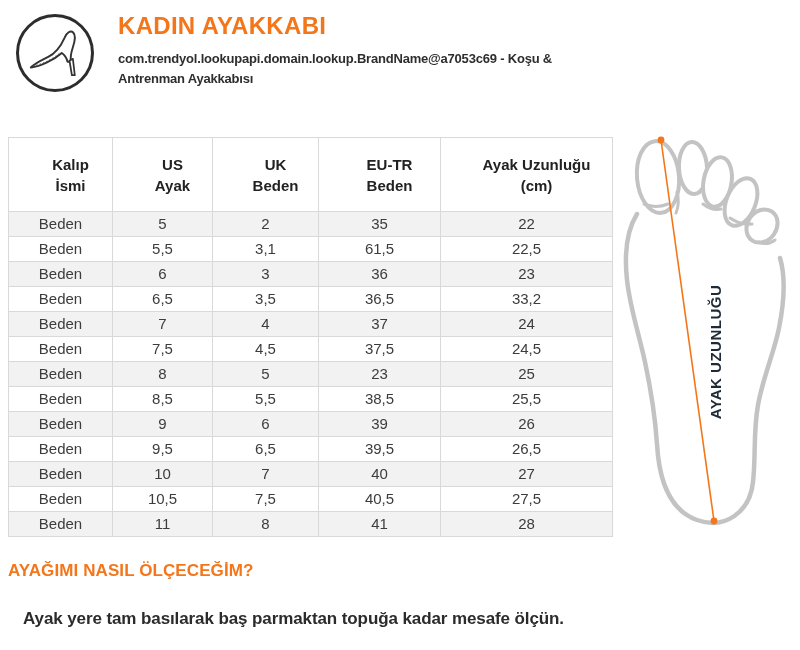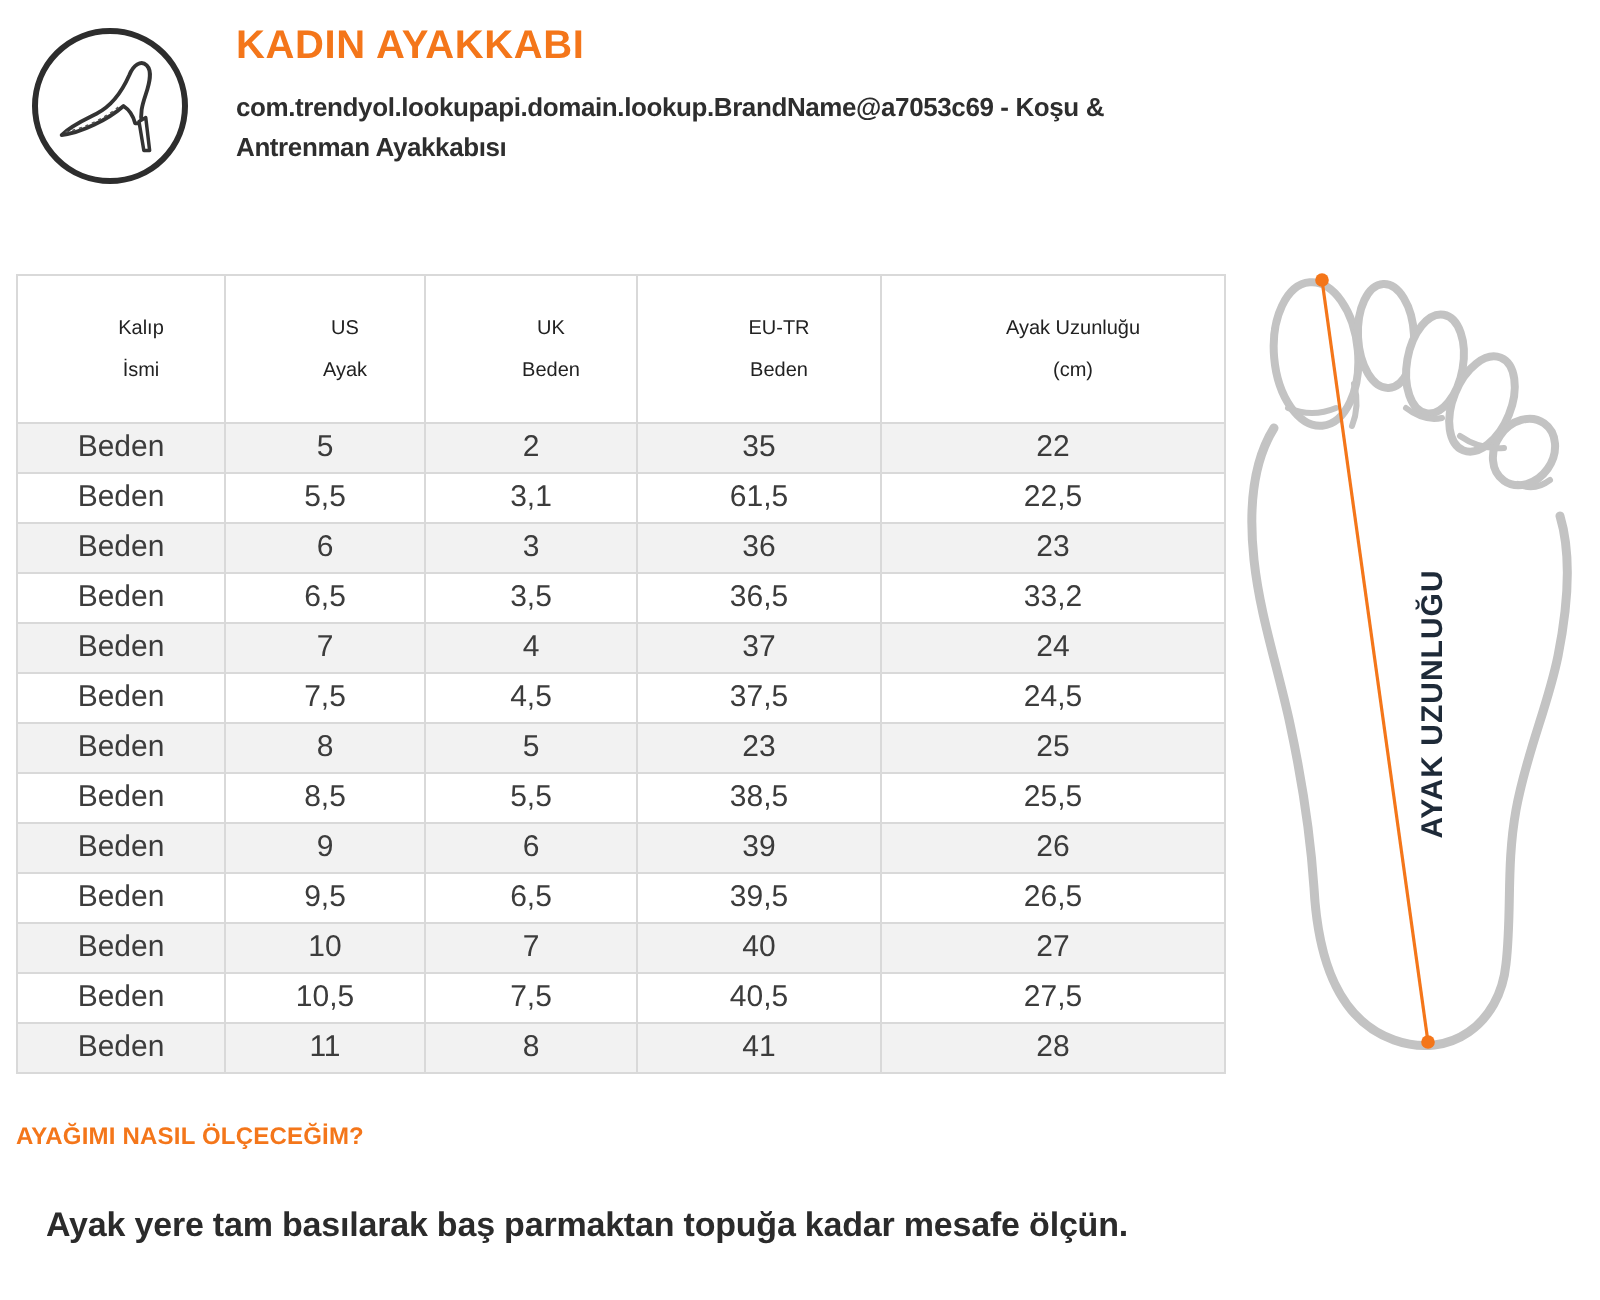--- a/index.html
+++ b/index.html
@@ -19,59 +19,59 @@
   .page{position:relative;width:800px;height:650px;background:#fff;}
 
   
   .header{position:absolute;left:16px;top:12px;display:flex;align-items:flex-start;}
   .logo-circle{
     width:78px;height:78px;border:3px solid #2d2d2d;border-radius:50%;
     display:flex;align-items:center;justify-content:center;flex:0 0 auto;margin-top:2px;
   }
   .head-text{margin-left:24px;}
   .page-title{
-    margin:0;font-size:20px;line-height:1.15;font-weight:bold;
+    margin:0;font-size:24px;line-height:1.15;font-weight:bold;
     color:var(--accent);letter-spacing:0.3px;
   }
   .subtitle{
     margin:9px 0 0;font-size:13px;font-weight:bold;line-height:1.55;
     color:#2e2e2e;white-space:pre-line;letter-spacing:-0.2px;
   }
 
   
   table.size-table{
     position:absolute;left:8px;top:137px;width:604px;
     border-collapse:collapse;table-layout:fixed;font-size:15px;
   }
   .size-table th,.size-table td{
     border:1px solid var(--table-border);text-align:center;padding:0;
   }
   .size-table th{
-    height:74px;font-weight:normal;color:#222;background:#fff;
-    white-space:pre-line;line-height:21px;vertical-align:middle;font-size:10px;padding-left:20px;
+    height:74px;font-weight:bold;color:#222;background:#fff;
+    white-space:pre-line;line-height:21px;vertical-align:middle;font-size:15px;padding-left:20px;
   }
   .size-table td{height:24px;line-height:24px;color:#3c3c3c;background:#fff;}
   .size-table tr.alt td{background:var(--row-alt);}
 
   
   .foot-wrap{position:absolute;left:613px;top:130px;width:186px;height:412px;}
   .foot-wrap svg{display:block;}
   .outline{fill:none;stroke:var(--foot-outline);stroke-width:4.5;stroke-linecap:round;}
   .toe{fill:#fff;stroke:var(--foot-outline);stroke-width:4;}
   .crease{fill:none;stroke:var(--foot-outline);stroke-width:3;stroke-linecap:round;}
   .measure{stroke:var(--accent);stroke-width:1.6;}
   .measure-dot{fill:var(--accent);}
   .foot-label{
     font-family:"Liberation Sans",sans-serif;font-size:15px;font-weight:bold;
     fill:var(--label-dark);letter-spacing:0.5px;
   }
 
   
   .howto{position:absolute;left:8px;top:561px;width:600px;}
-  .howto-heading{margin:0;font-size:12px;font-weight:bold;color:var(--accent);letter-spacing:0.1px;}
+  .howto-heading{margin:0;font-size:17px;font-weight:bold;color:var(--accent);letter-spacing:0.1px;}
   .howto-text{margin:28px 15px 0;font-size:17px;font-weight:bold;color:#2b2b2b;letter-spacing:-0.1px;}
 
   
   .shoe-body{fill:#fff;stroke:#333;stroke-width:2;stroke-linejoin:round;}
   .shoe-heel{fill:#fff;stroke:#333;stroke-width:1.8;stroke-linejoin:round;}
   .shoe-sole{fill:none;stroke:#555;stroke-width:0.9;stroke-dasharray:1.6 2;}
 </style>
 </head>
 <body>
 

